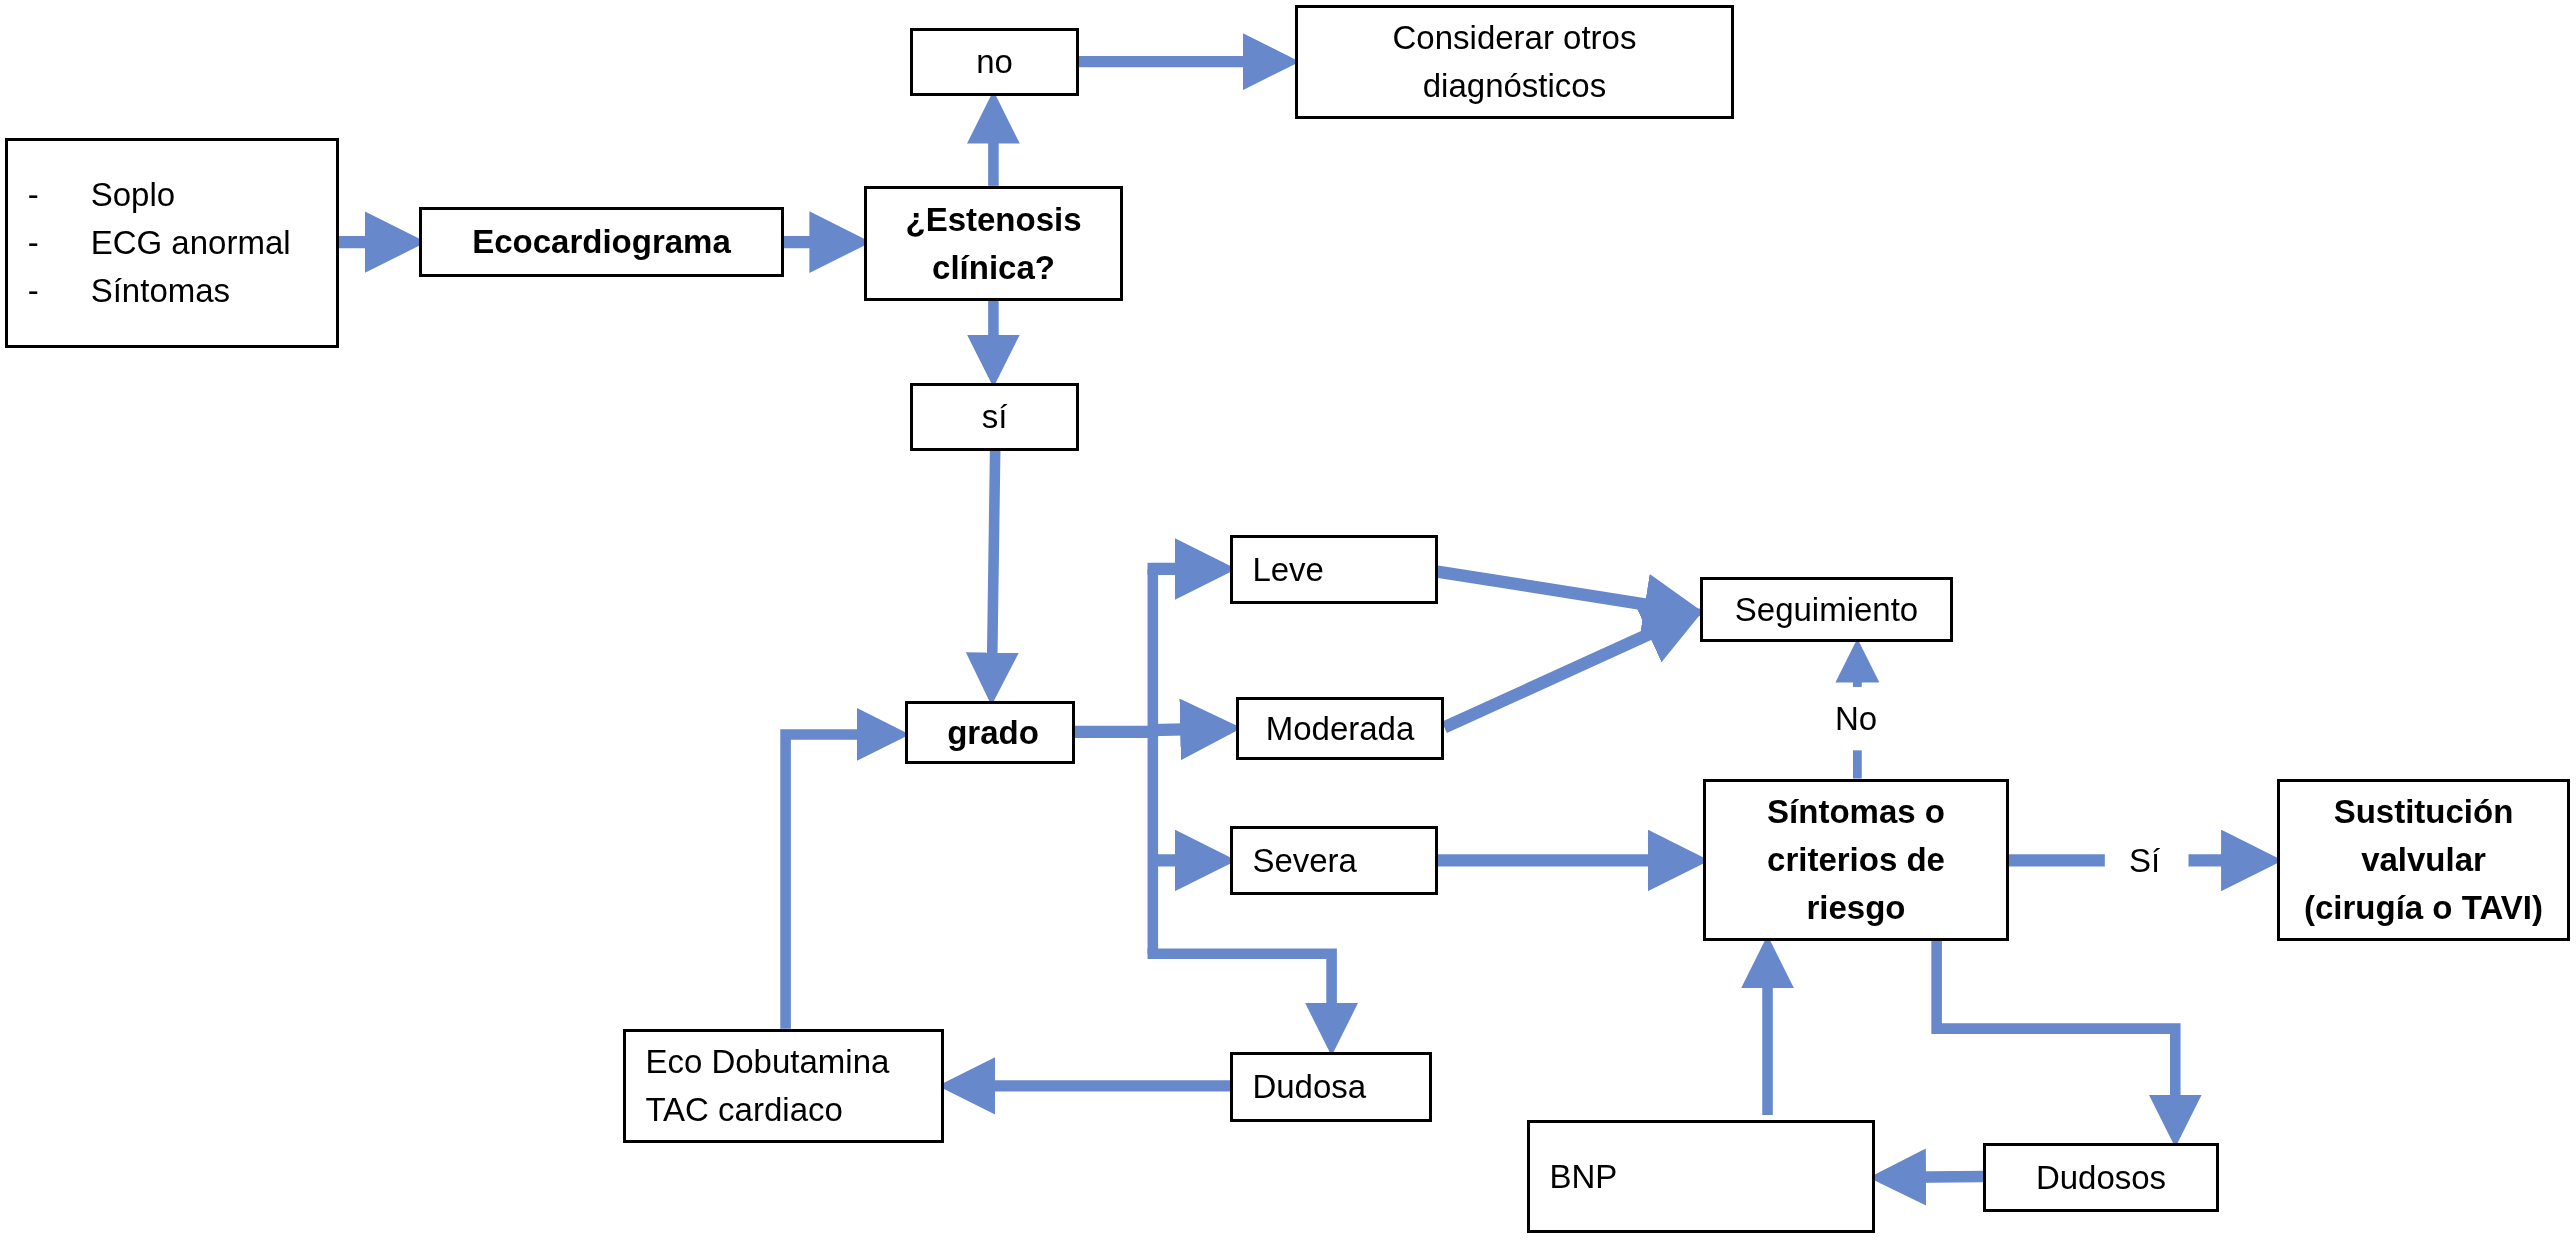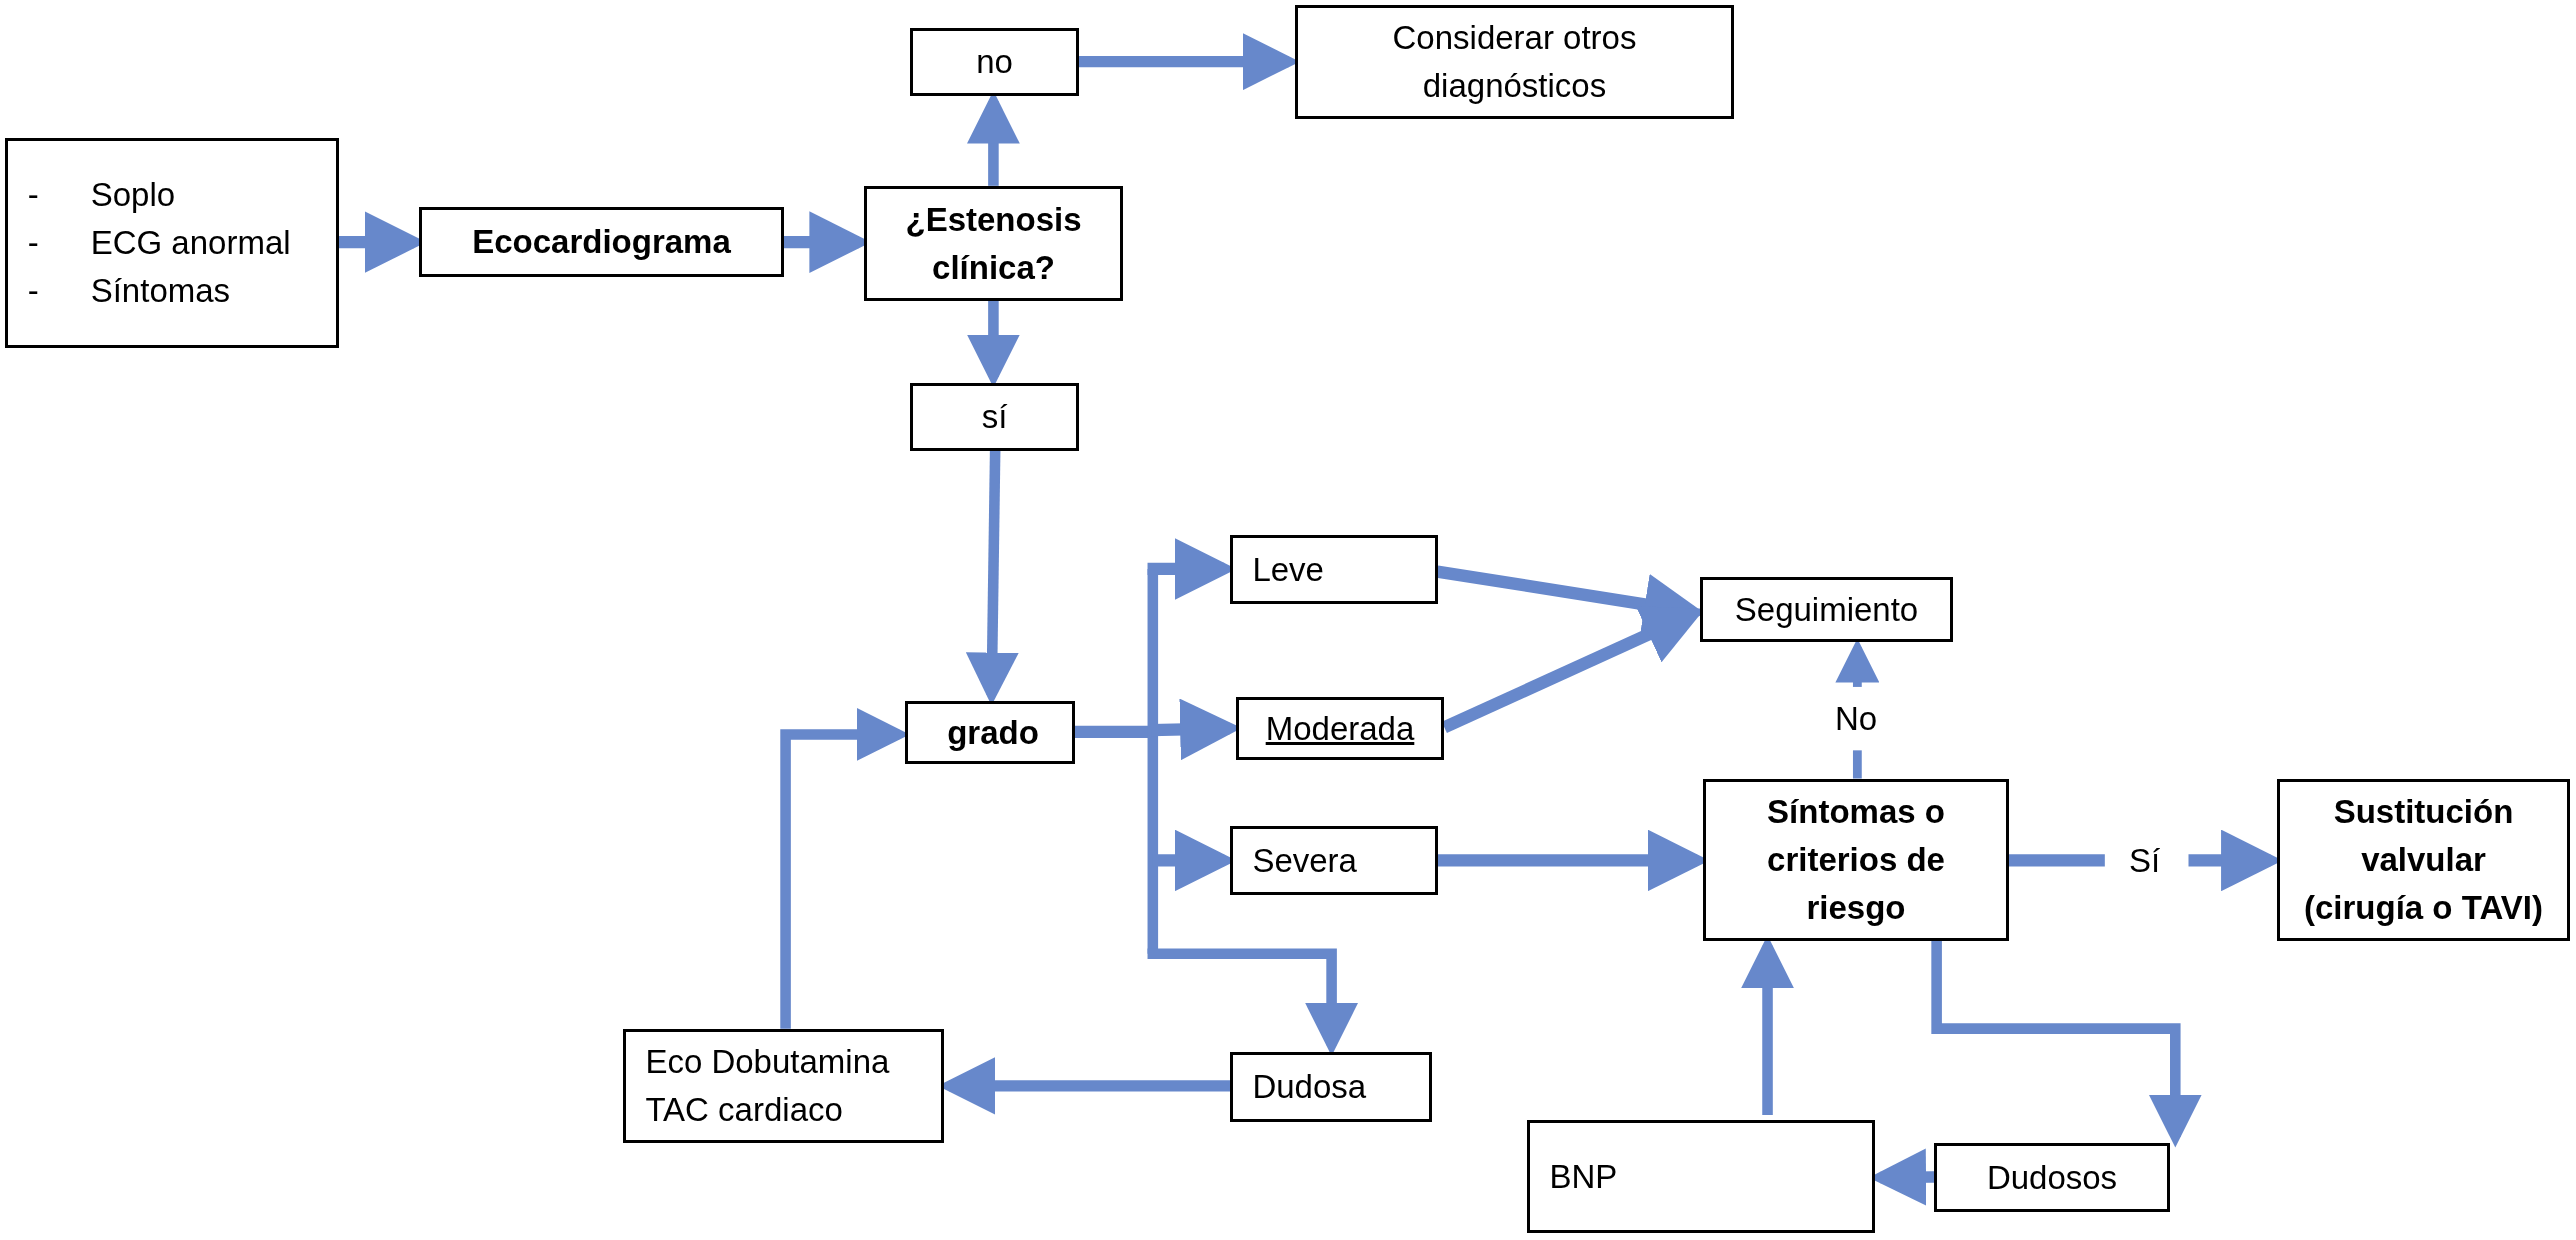--- a/index.html
+++ b/index.html
@@ -90,21 +90,21 @@
 </div>
 
 <div class="box bold" style="left:905px; top:701px; width:170px; height:63px;padding-left:6px;">
   <span>grado</span>
 </div>
 
 <div class="box left" style="left:1230px; top:535px; width:208px; height:69px;">
   <span>Leve</span>
 </div>
 
-<div class="box" style="left:1236px; top:697px; width:208px; height:63px;text-decoration:underline;">
+<div class="box" style="left:1236px; top:697px; width:208px; height:63px;">
   <span>Moderada</span>
 </div>
 
 <div class="box left" style="left:1230px; top:826px; width:208px; height:69px;">
   <span>Severa</span>
 </div>
 
 <div class="box left" style="left:1230px; top:1052px; width:202px; height:70px;">
   <span>Dudosa</span>
 </div>
@@ -127,19 +127,19 @@
 <div class="box bold" style="left:2277px; top:779px; width:293px; height:162px;">
   <span>Sustitución</span>
   <span>valvular</span>
   <span>(cirugía o TAVI)</span>
 </div>
 
 <div class="box left" style="left:1527px; top:1120px; width:348px; height:113px;">
   <span>BNP</span>
 </div>
 
-<div class="box" style="left:1934px; top:1143px; width:236px; height:69px;">
+<div class="box" style="left:1983px; top:1143px; width:236px; height:69px;">
   <span>Dudosos</span>
 </div>
 
 <div class="lbl" style="left:1835px; top:699px;">No</div>
 <div class="lbl" style="left:2129px; top:841px;">Sí</div>
 
 
 </body></html>

